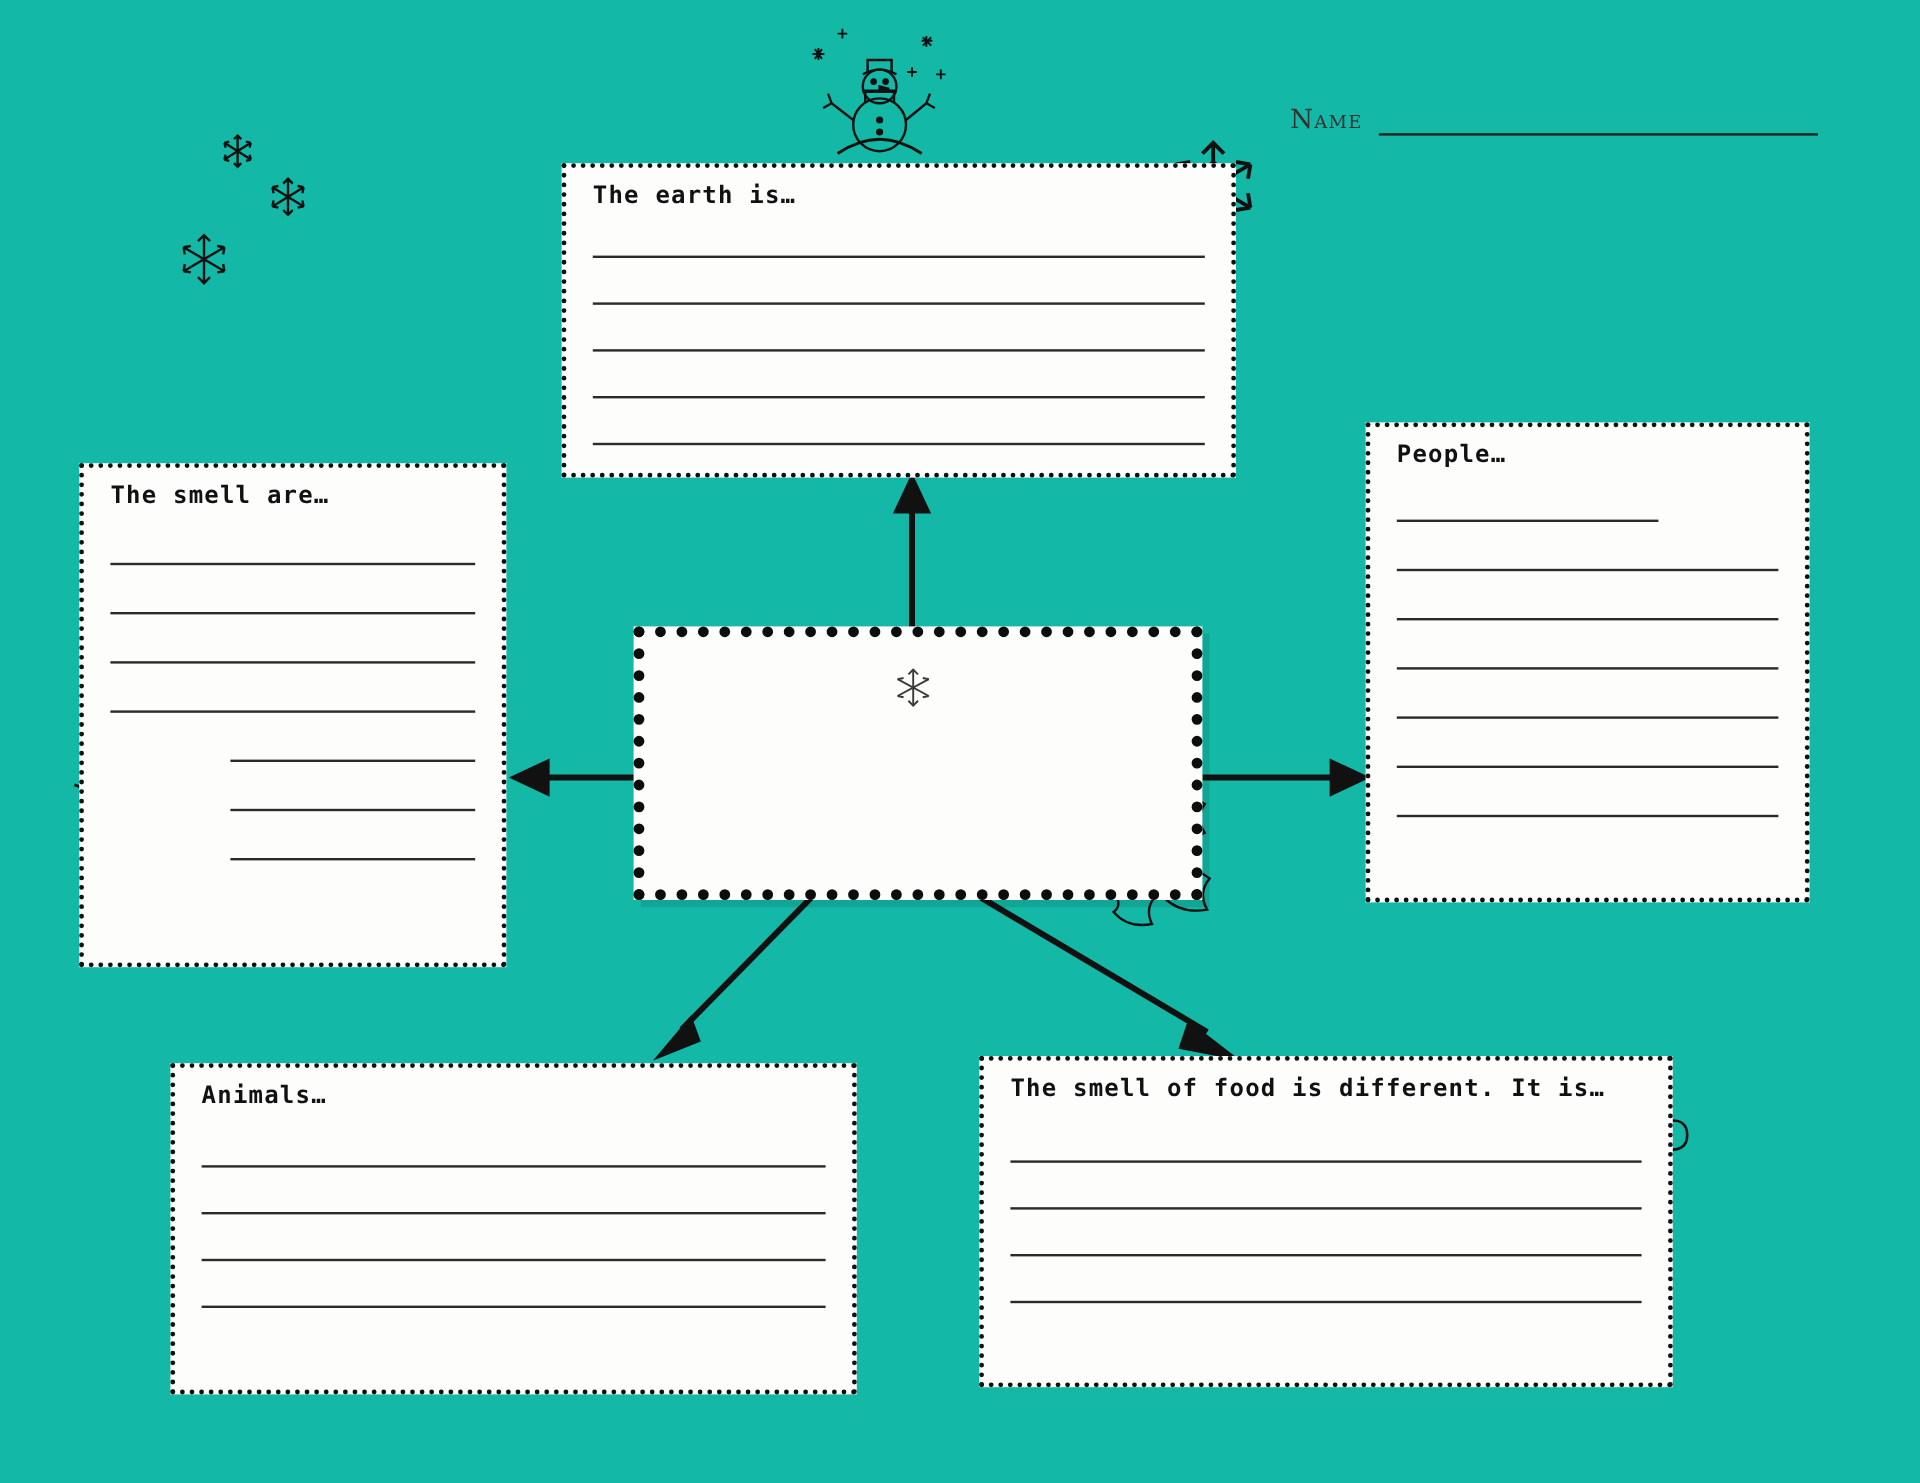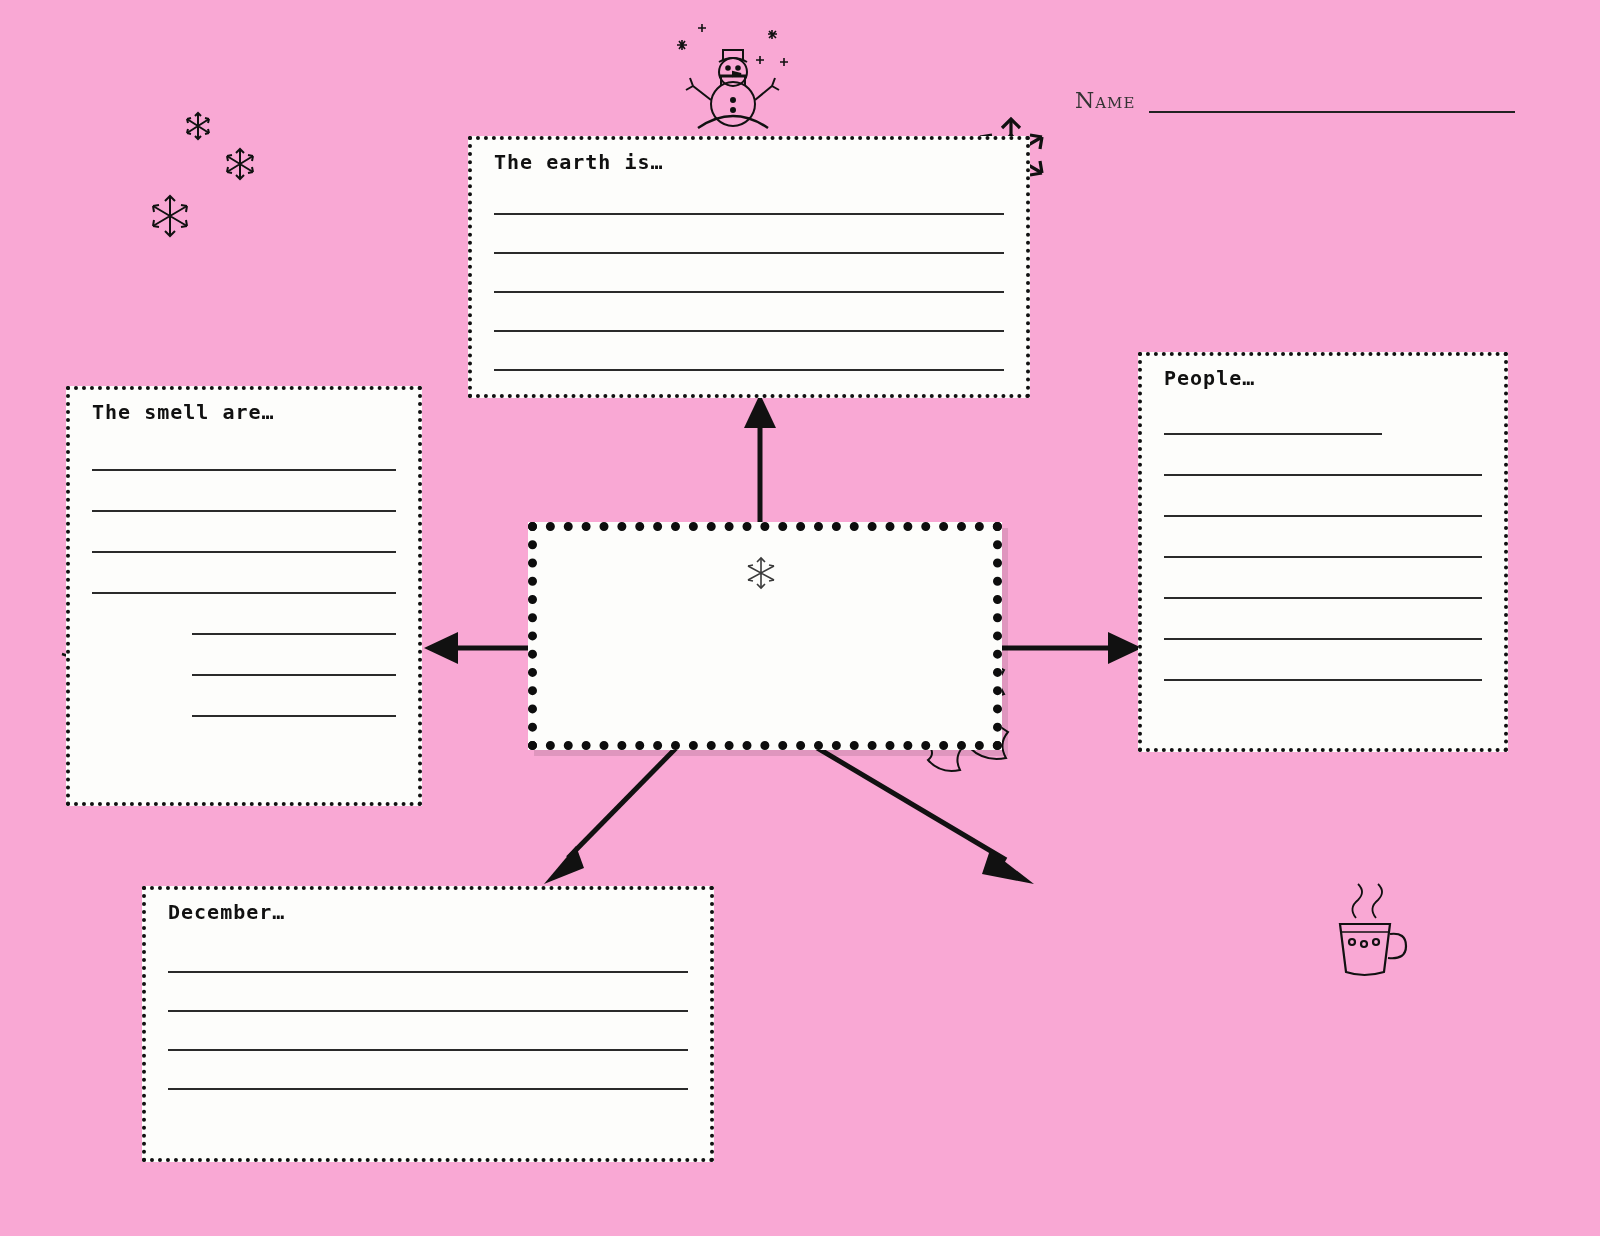--- a/index.html
+++ b/index.html
@@ -11,21 +11,21 @@
     width: 1600px;
     height: 1236px;
     position: relative;
     font-family: "DejaVu Sans", sans-serif;
     color: #1a1a1a;
     overflow: hidden;
   }
   .sheet {
     position: absolute;
     inset: 0;
-    background: #f9a8d4;
+    background: #14b8a6;
   }
 
   
   .name-area {
     position: absolute;
     top: 88px;
     left: 1075px;
     width: 440px;
     display: flex;
     align-items: flex-end;
@@ -324,23 +324,32 @@
       <div class="wline" style="margin-bottom:38px;"></div>
       <div class="wline" style="margin-bottom:38px;"></div>
       <div class="wline" style="margin-bottom:38px;"></div>
       <div class="wline" style="margin-bottom:38px;"></div>
       <div class="wline" style="margin-bottom:38px;"></div>
       <div class="wline"></div>
     </div>
   </div>
 
   <div class="box" id="box-animals">
-    <div class="box-title">December…</div>
+    <div class="box-title">Animals…</div>
     <div class="lines" style="top:80px;">
       <div class="wline" style="margin-bottom:36px;"></div>
       <div class="wline" style="margin-bottom:36px;"></div>
       <div class="wline" style="margin-bottom:36px;"></div>
       <div class="wline"></div>
     </div>
   </div>
 
+  <div class="box" id="box-food">
+    <div class="box-title">The smell of food is different. It is…</div>
+    <div class="lines" style="top:82px;">
+      <div class="wline" style="margin-bottom:36px;"></div>
+      <div class="wline" style="margin-bottom:36px;"></div>
+      <div class="wline" style="margin-bottom:36px;"></div>
+      <div class="wline"></div>
+    </div>
+  </div>
 
 </div>
 
 </body></html>

